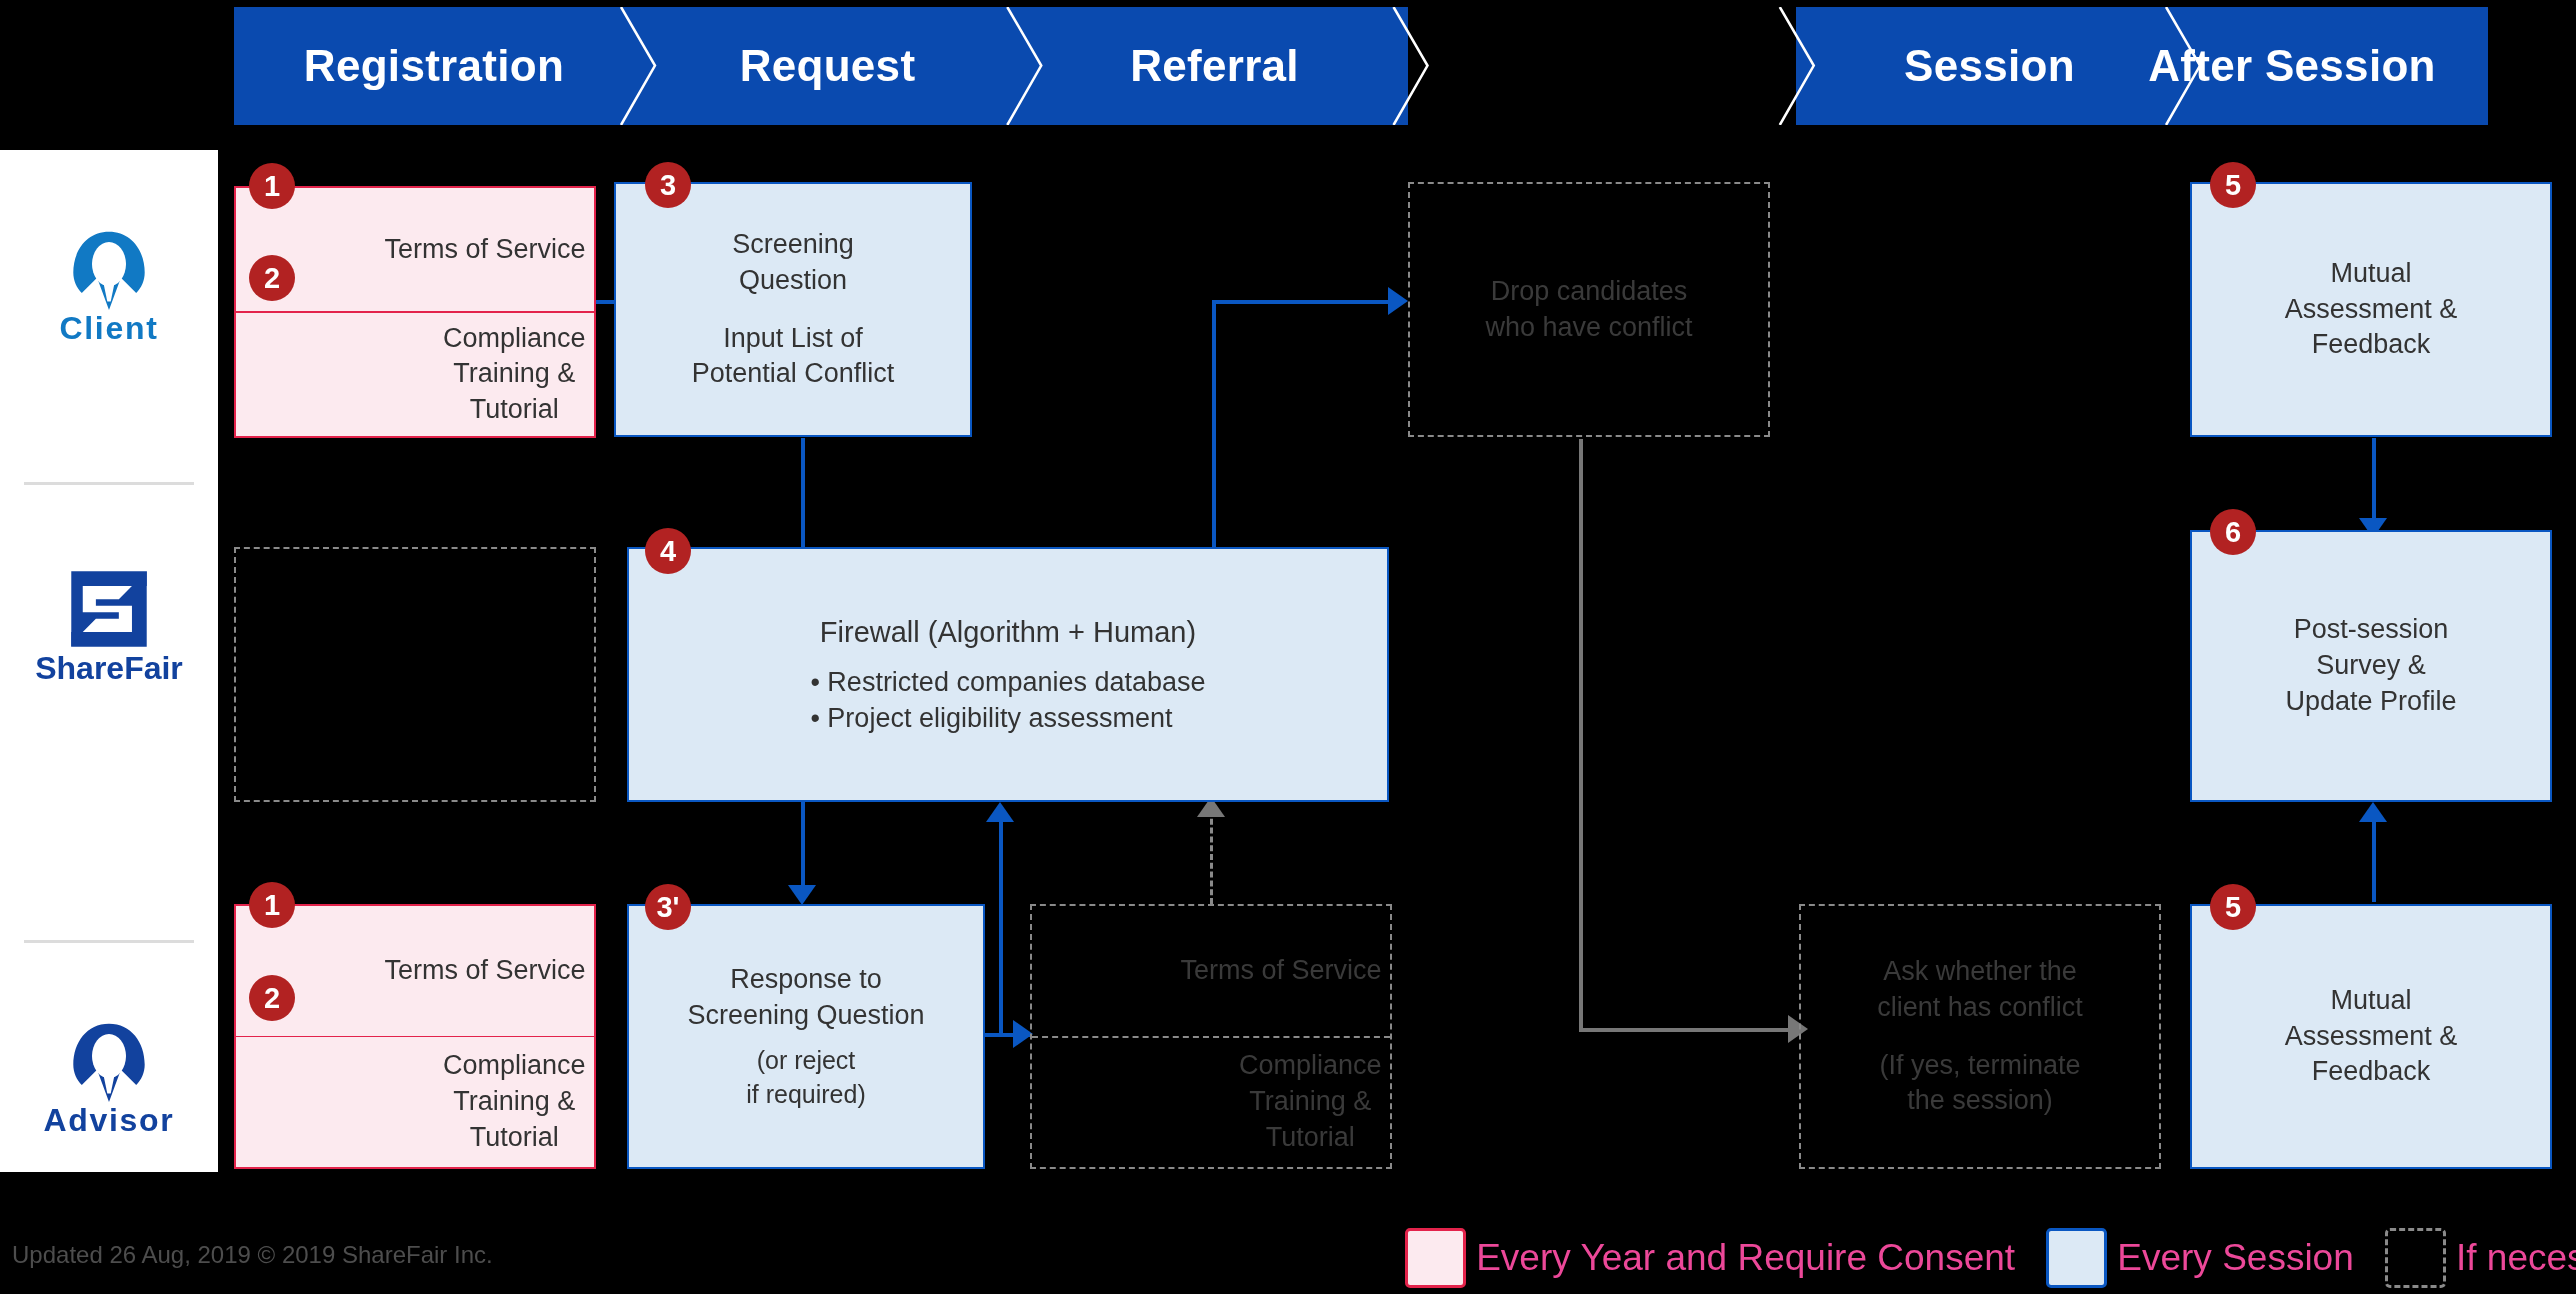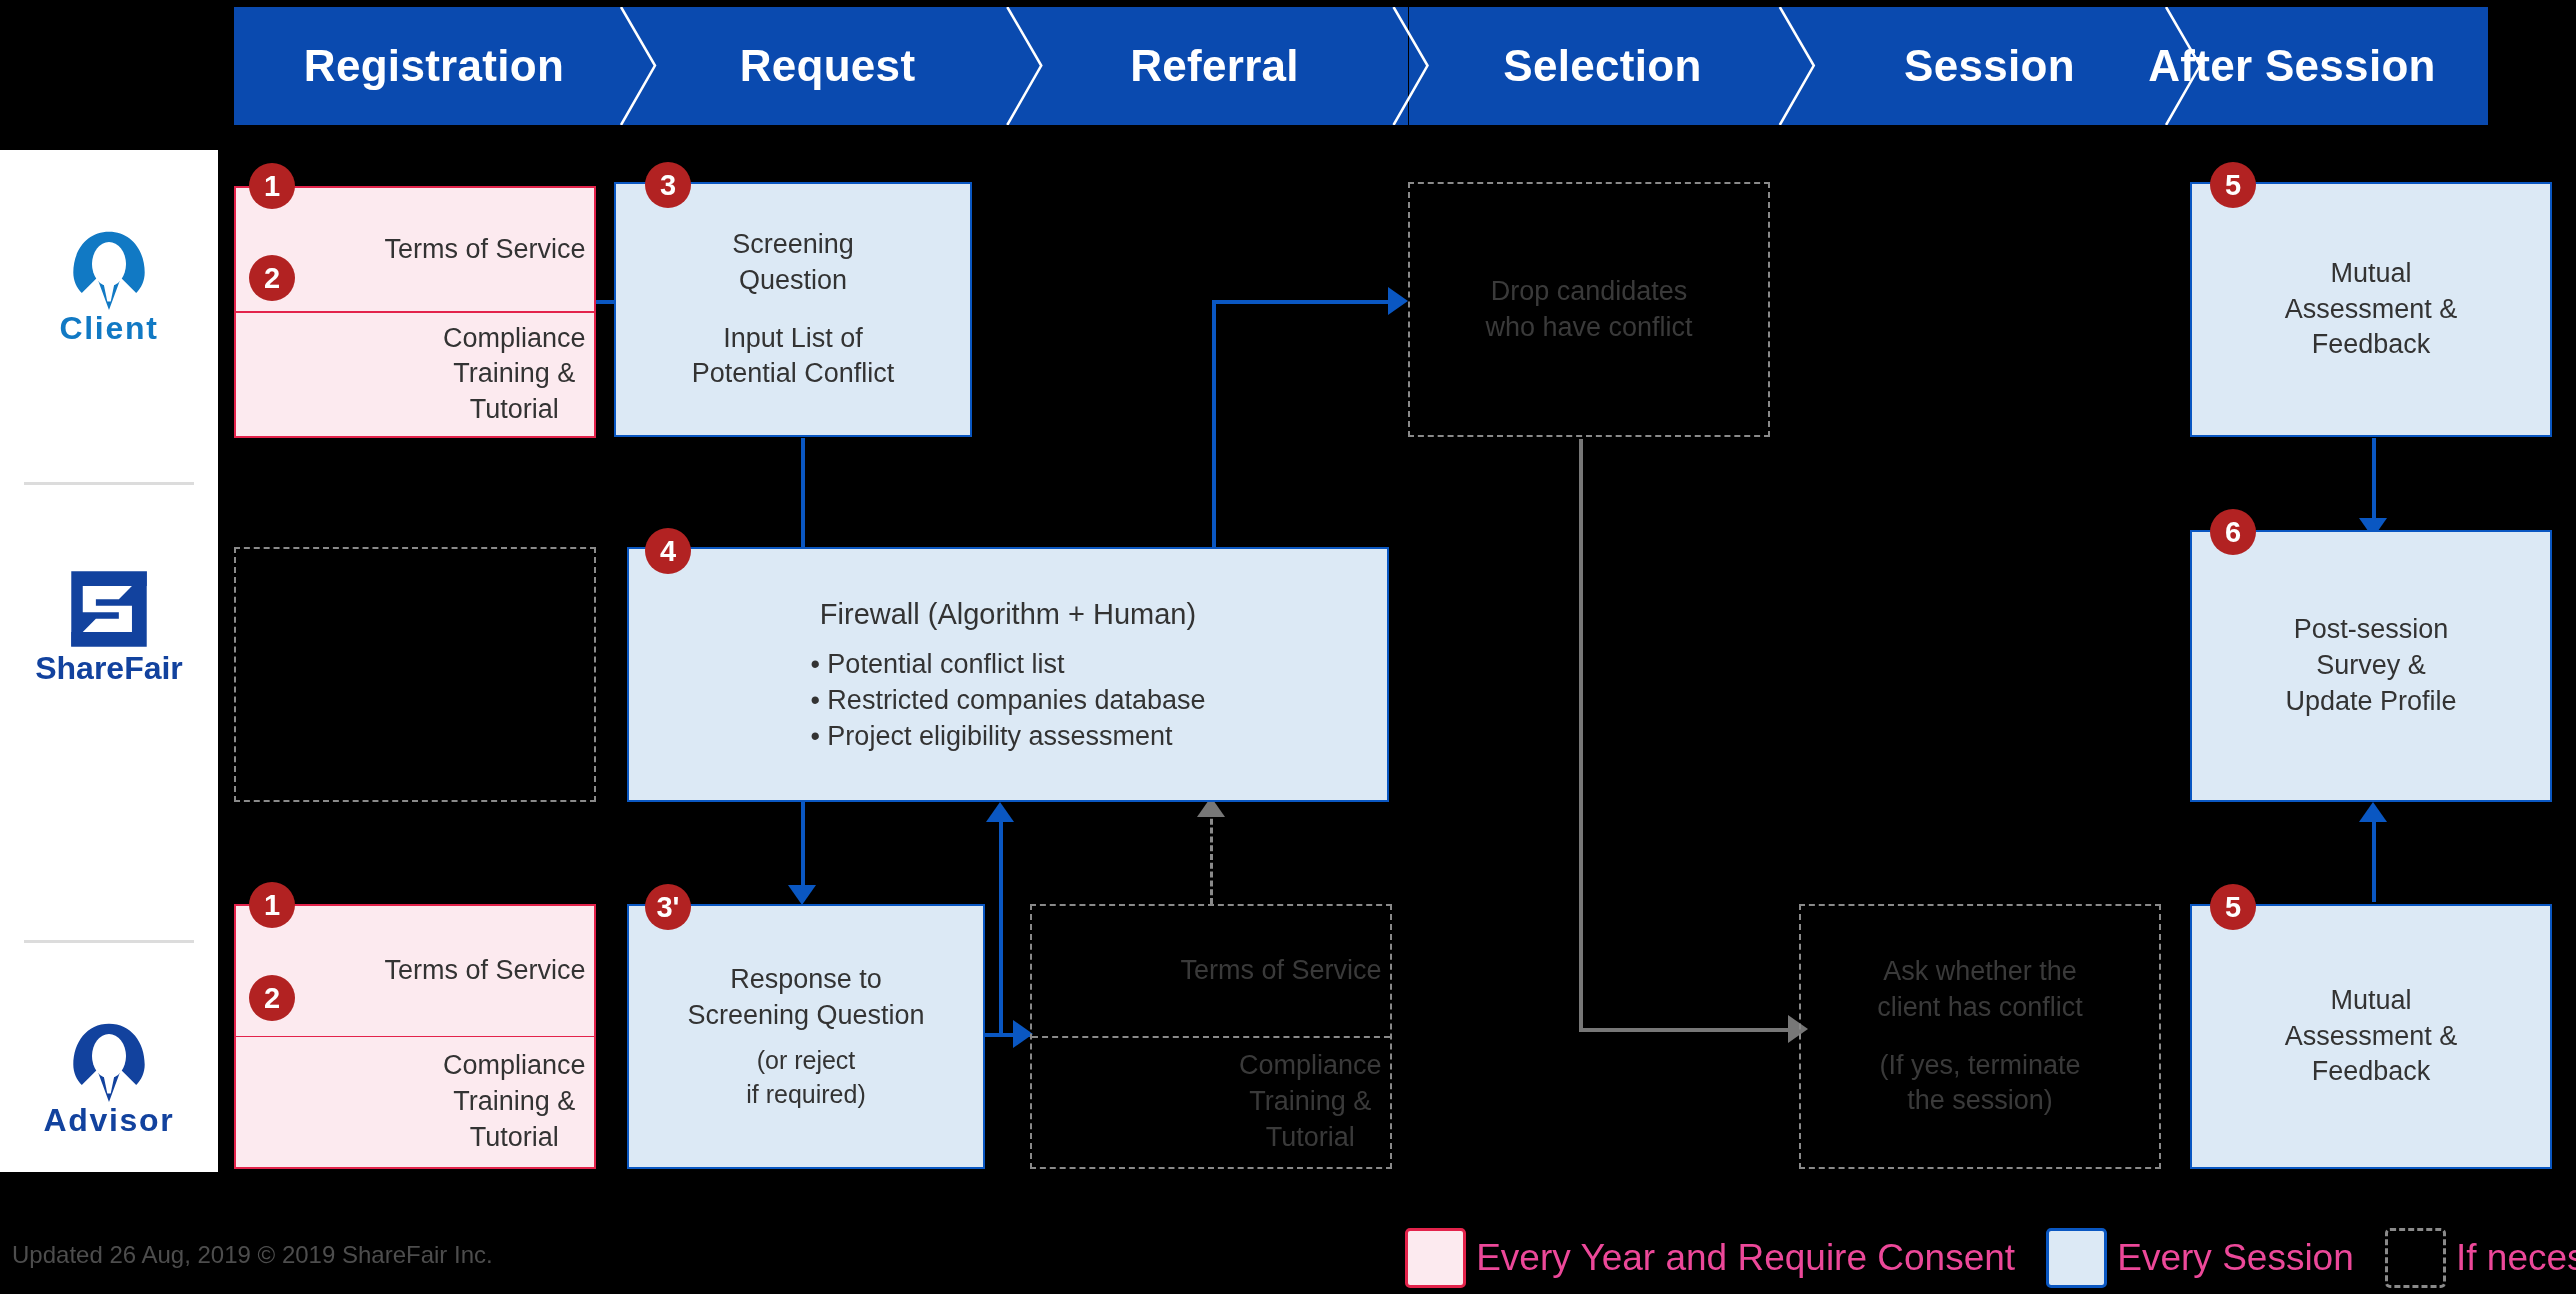--- a/index.html
+++ b/index.html
@@ -102,23 +102,20 @@
   <div id="ribbon">
     <div class="ribbon-seg" style="left:0px;width:400px;">
       <span class="seg-label">Registration</span>
     </div>
     <div class="ribbon-seg" style="left:400px;width:387px;">
       <span class="seg-label">Request</span>
     </div>
     <div class="ribbon-seg" style="left:787px;width:387px;">
       <span class="seg-label">Referral</span>
     </div>
-    <div class="ribbon-seg" style="left:1175px;width:387px;">
-      <span class="seg-label">Selection</span>
-    </div>
     <div class="ribbon-seg" style="left:1562px;width:387px;">
       <span class="seg-label">Session</span>
     </div>
     <div class="ribbon-seg" style="left:1862px;width:392px;">
       <span class="seg-label">After Session</span>
     </div>
 
     <svg style="position:absolute;left:0;top:0;width:2342px;height:118px;pointer-events:none;" viewBox="0 0 2751 139" width="2342" height="118">
       <path d="M 452,0 L 492,69 L 452,139" fill="none" stroke="#ffffff" stroke-width="3"></path>
       <path d="M 907,0 L 947,69 L 907,139" fill="none" stroke="#ffffff" stroke-width="3"></path>
@@ -241,21 +238,20 @@
   </div>
   <div class="badge" style="left:2210px;top:162px;">5</div>
 
   <div class="node dashed" style="left:234px;top:547px;width:362px;height:255px;">
     <span></span>
   </div>
 
   <div class="node blue" style="left:627px;top:547px;width:762px;height:255px;align-items:center;">
     <div style="font-size:29px;margin-bottom:13.6px;">Firewall (Algorithm + Human)</div>
     <div style="text-align:left;">
-      <div>• Potential conflict list</div>
       <div>• Restricted companies database</div>
       <div>• Project eligibility assessment</div>
     </div>
   </div>
   <div class="badge" style="left:645px;top:528px;">4</div>
 
   <div class="node blue" style="left:2190px;top:530px;width:362px;height:272px;">
     <span>
       <span>Post-session</span><br>
       <span>Survey &amp;</span><br>

